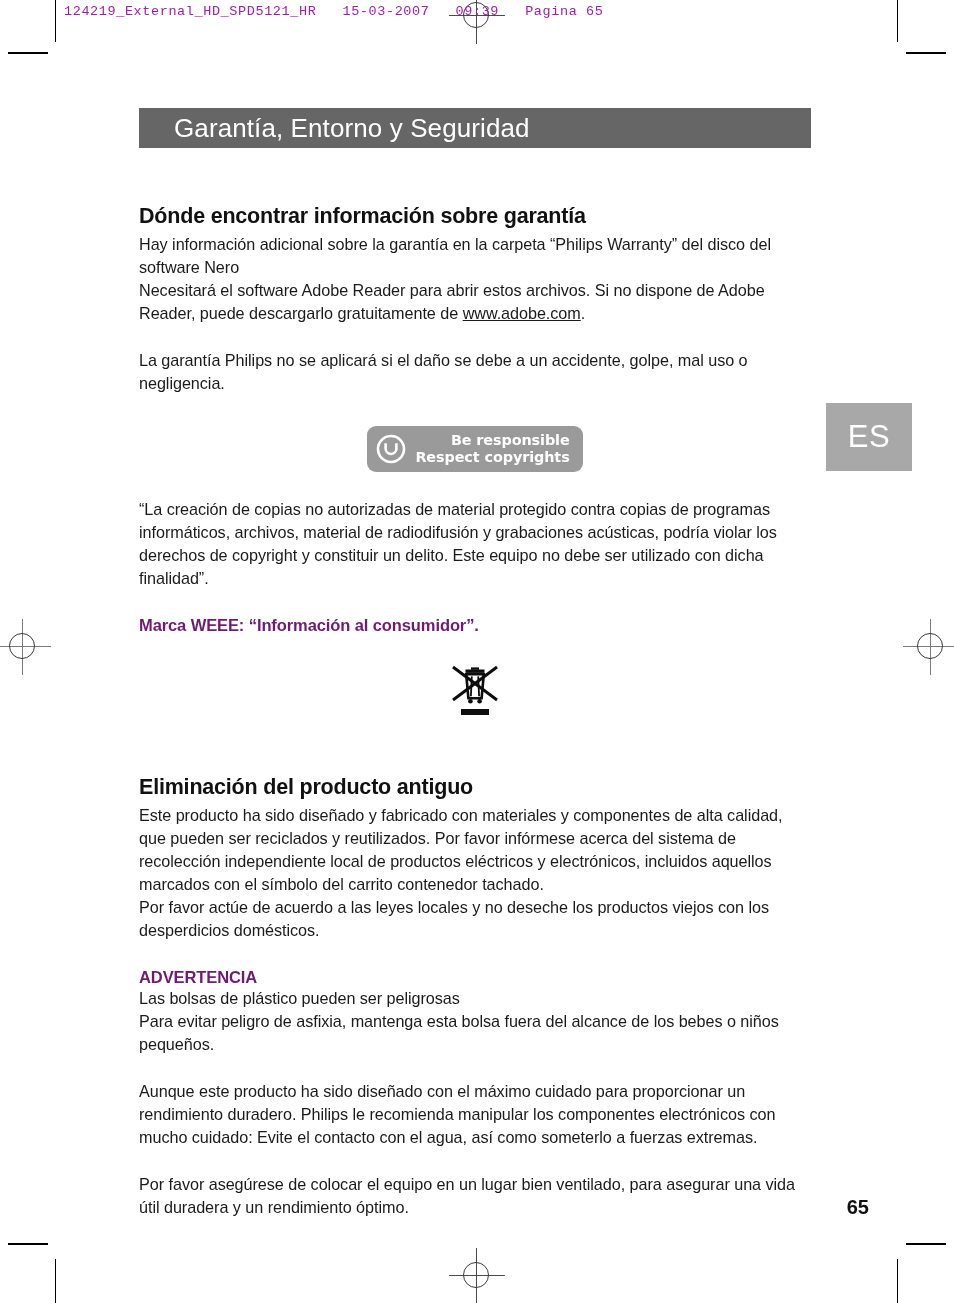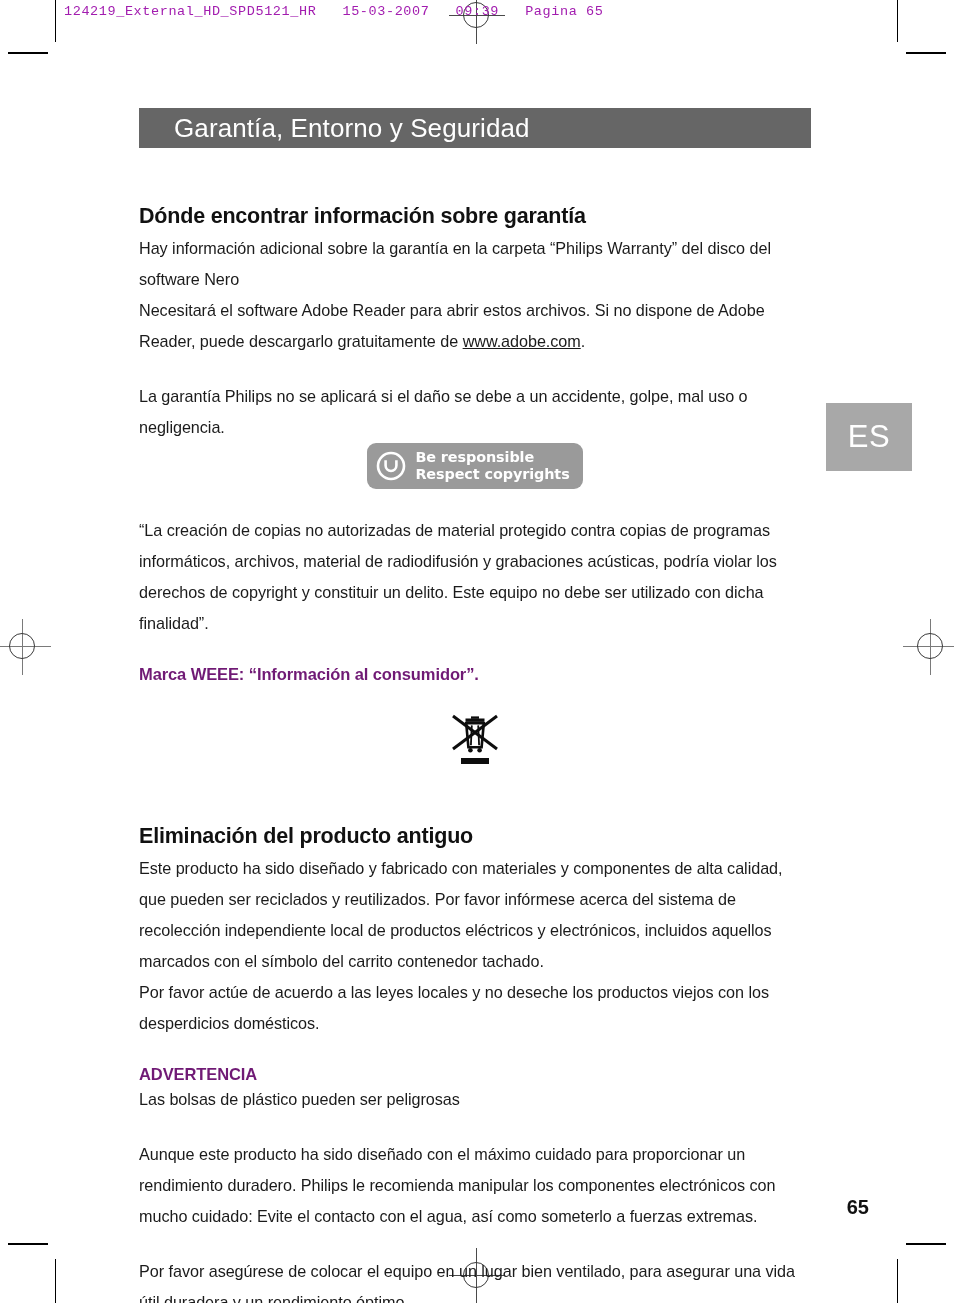--- a/index.html
+++ b/index.html
@@ -107,33 +107,35 @@
   }
   h3.subsection {
     font-size: 16.5px;
     font-weight: bold;
     margin: 0;
     letter-spacing: -0.1px;
     color: #701a75;
   }
   p.body {
     font-size: 16.2px;
-    line-height: 31px;
+    line-height: 23px;
     margin: 0;
     color: #1b1b1b;
     letter-spacing: -0.05px;
   }
   .gap-sm { height: 24px; }
   .gap-md { height: 26px; }
   .link-u { text-decoration: underline; }
 
   
   .badge-wrap {
     display: flex;
     justify-content: center;
+    margin-top: 31px;
+    text-align: right;
   }
   .badge {
     background: #9a9a9a;
     border-radius: 9px;
     padding: 6px 13px 7px 9px;
     display: flex;
     align-items: center;
     gap: 9px;
   }
   .badge .glyph { flex: 0 0 auto; display:block; }
@@ -293,20 +295,21 @@
     <h2 class="section" style="">Eliminación del producto antiguo</h2>
 
     <p class="body">Este producto ha sido diseñado y fabricado con materiales y componentes de alta calidad, que pueden ser reciclados y reutilizados. Por favor infórmese acerca del sistema de recolección independiente local de productos eléctricos y electrónicos, incluidos aquellos marcados con el símbolo del carrito contenedor tachado.</p>
     <p class="body">Por favor actúe de acuerdo a las leyes locales y no deseche los productos viejos con los desperdicios domésticos.</p>
 
     <div class="gap-md"></div>
 
     <h3 class="subsection">ADVERTENCIA</h3>
 
     <p class="body">Las bolsas de plástico pueden ser peligrosas</p>
+    <p class="body">Para evitar peligro de asfixia, mantenga esta bolsa fuera del alcance de los bebes o niños pequeños.</p>
 
     <div class="gap-sm"></div>
 
     <p class="body">Aunque este producto ha sido diseñado con el máximo cuidado para proporcionar un rendimiento duradero. Philips le recomienda manipular los componentes electrónicos con mucho cuidado: Evite el contacto con el agua, así como someterlo a fuerzas extremas.</p>
 
     <div class="gap-sm"></div>
 
     <p class="body">Por favor asegúrese de colocar el equipo en un lugar bien ventilado, para asegurar una vida útil duradera y un rendimiento óptimo.</p>
 
   </div>

